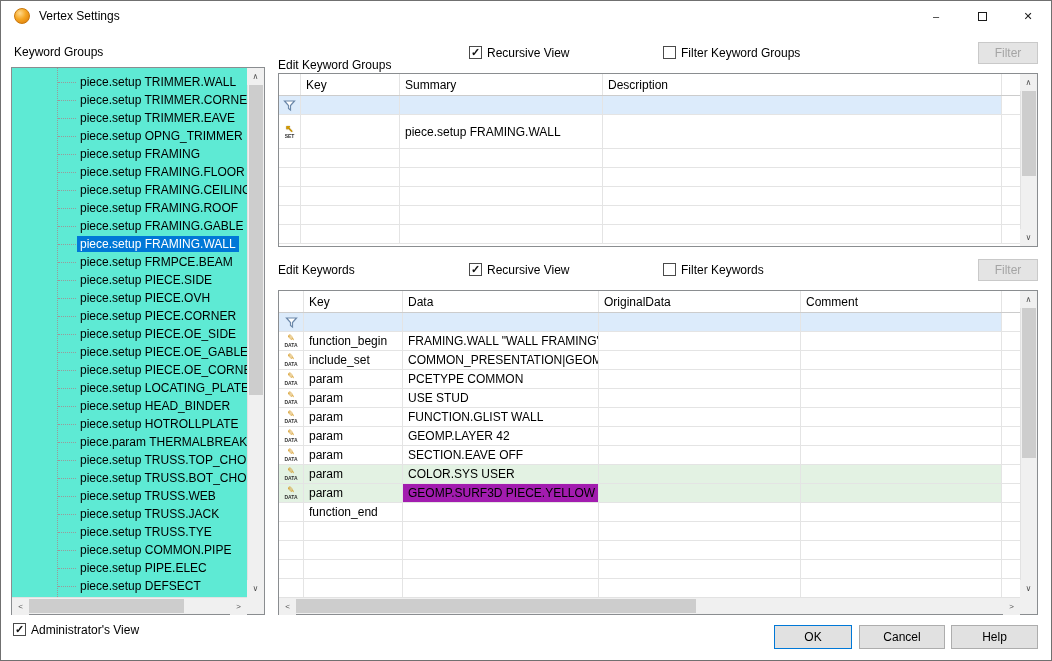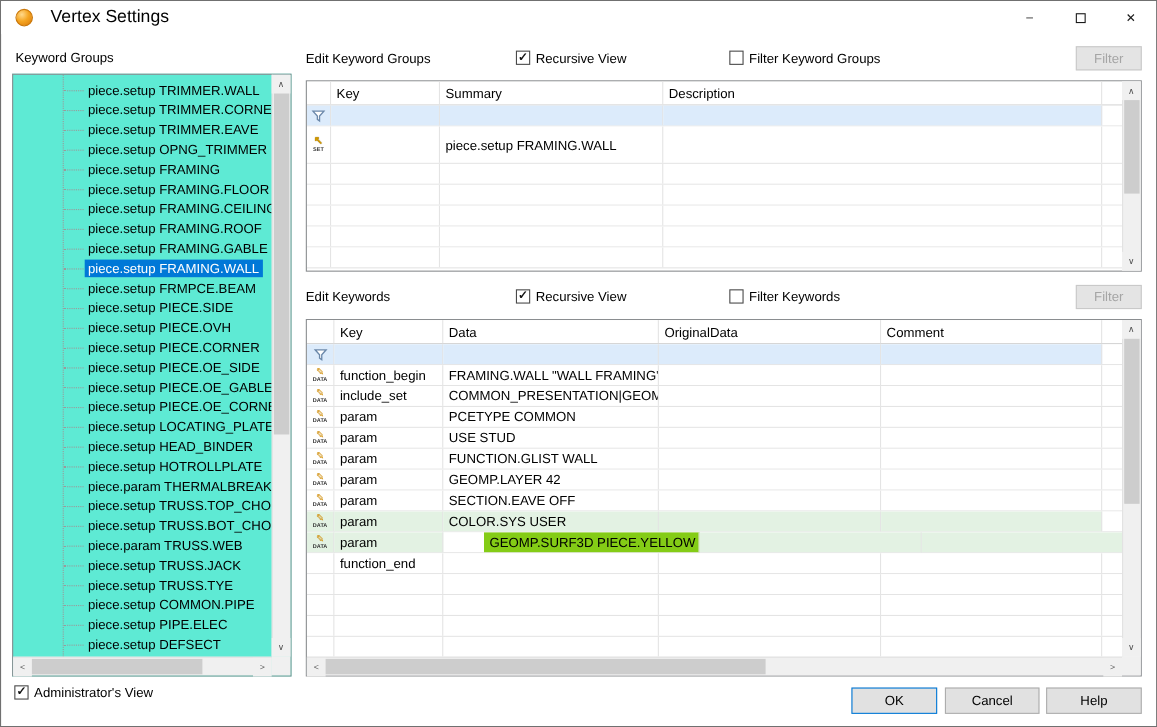--- a/index.html
+++ b/index.html
@@ -4,21 +4,21 @@
 <style>
   *{box-sizing:border-box;margin:0;padding:0}
   html,body{width:1052px;height:661px;overflow:hidden}
   body{font-family:"Liberation Sans",sans-serif;font-size:12px;color:#000;background:#fff}
   .window{position:relative;width:1052px;height:661px;background:#fff;border:1px solid #707070;overflow:hidden}
 
   
   .titlebar{position:absolute;left:0;top:0;right:0;height:30px;background:#fff;display:flex;align-items:center}
   .app-icon{width:16px;height:16px;border-radius:50%;margin-left:13px;flex:none;
     background:radial-gradient(circle at 35% 30%,#ffd98c 0%,#f5a623 45%,#d97706 100%);border:1px solid #c9770a}
-  .title-text{margin-left:16px;font-size:16px}
+  .title-text{margin-left:9px;font-size:12px}
   .caption-btns{margin-left:auto;display:flex;height:30px}
   .cap-btn{width:46px;height:30px;display:flex;align-items:center;justify-content:center;font-size:11px;color:#1a1a1a}
   .max-glyph{width:9px;height:9px;border:1px solid #1a1a1a;display:inline-block}
 
   .section-label{position:absolute;white-space:nowrap}
 
   
   .treebox{position:absolute;left:10px;top:66px;width:254px;height:548px;border:1px solid #8a8d90;background:#5eead4}
   .tree-content{position:absolute;left:0;top:0;right:17px;bottom:17px;overflow:hidden;padding-top:5px}
   .tree-vline{position:absolute;left:45px;top:0;bottom:0;border-left:1px dotted #9a9a9a}
@@ -174,21 +174,21 @@
           <div class="tree-row">
             <span class="conn"></span>
             <span class="tree-label">piece.setup TRUSS.TOP_CHORD</span>
           </div>
           <div class="tree-row">
             <span class="conn"></span>
             <span class="tree-label">piece.setup TRUSS.BOT_CHORD</span>
           </div>
           <div class="tree-row">
             <span class="conn"></span>
-            <span class="tree-label">piece.param TRUSS.WEB</span>
+            <span class="tree-label">piece.setup TRUSS.WEB</span>
           </div>
           <div class="tree-row">
             <span class="conn"></span>
             <span class="tree-label">piece.setup TRUSS.JACK</span>
           </div>
           <div class="tree-row">
             <span class="conn"></span>
             <span class="tree-label">piece.setup TRUSS.TYE</span>
           </div>
           <div class="tree-row">
@@ -211,21 +211,21 @@
       <div class="sb-arrow" style="bottom:0;right:0">∨</div>
     </div>
     <div class="hsb" style="right:17px">
       <div class="sb-arrow" style="left:0">&lt;</div>
       <div class="sb-thumb" style="left:17px;width:155px;top:1px;bottom:1px"></div>
       <div class="sb-arrow" style="right:0">&gt;</div>
     </div>
     <div class="sb-corner"></div>
   </div>
 
-  <div class="section-label" style="left:277px;top:45px">Edit Keyword Groups</div>
+  <div class="section-label" style="left:277px;top:57px">Edit Keyword Groups</div>
 
   <div class="checkline" style="left:468px;top:44px">
     <span class="cb">✓</span>
     <span>Recursive View</span>
   </div>
   <div class="checkline" style="left:662px;top:44px">
     <span class="cb"></span>
     <span>Filter Keyword Groups</span>
   </div>
   <div class="btn disabled" style="left:977px;top:41px;width:60px;height:22px">Filter</div>
@@ -430,21 +430,21 @@
           <div class="grid-cell" style="width: 201px; background: rgb(227, 242, 227);"></div>
         </div>
         <div class="grid-row" style="height: 19px;">
           <div class="grid-cell icon-cell" style="width: 25px; background: rgb(227, 242, 227);">
             <span class="cell-icon">
               <span class="pen">✎</span>
               <span class="tag">DATA</span>
             </span>
           </div>
           <div class="grid-cell" style="width: 99px; background: rgb(227, 242, 227);">param</div>
-          <div class="grid-cell" style="width: 196px; background: #84cc16; margin-left: 37px;">GEOMP.SURF3D PIECE.YELLOW</div>
+          <div class="grid-cell" style="width: 196px; background: #a21caf;">GEOMP.SURF3D PIECE.YELLOW</div>
           <div class="grid-cell" style="width: 202px; background: rgb(227, 242, 227);"></div>
           <div class="grid-cell" style="width: 201px; background: rgb(227, 242, 227);"></div>
         </div>
         <div class="grid-row" style="height: 19px;">
           <div class="grid-cell icon-cell" style="width: 25px;"></div>
           <div class="grid-cell" style="width: 99px;">function_end</div>
           <div class="grid-cell" style="width: 196px;"></div>
           <div class="grid-cell" style="width: 202px;"></div>
           <div class="grid-cell" style="width: 201px;"></div>
         </div>

